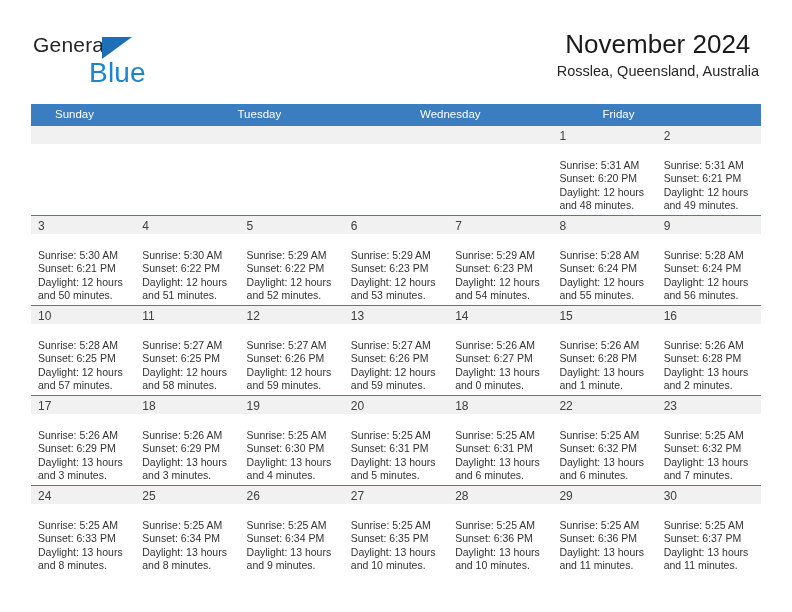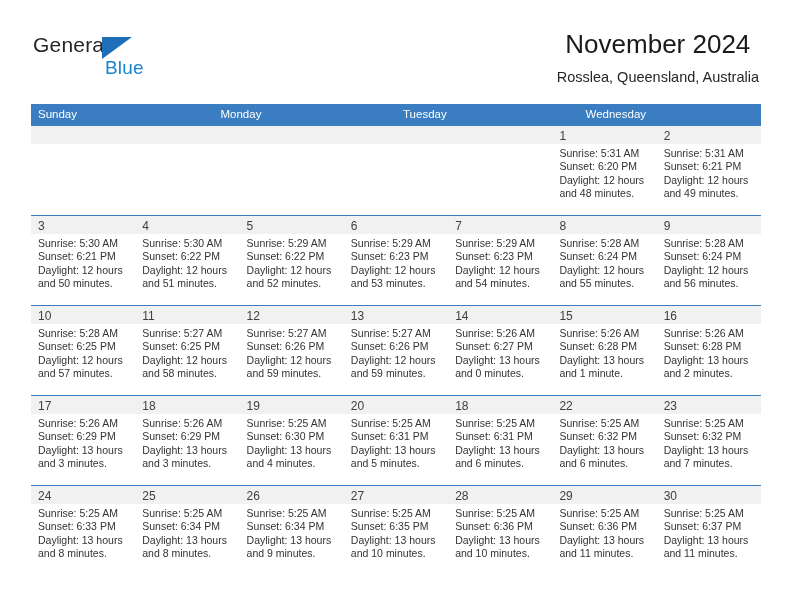--- a/index.html
+++ b/index.html
@@ -49,23 +49,23 @@
     position: absolute;
     left: 69px;
     top: 4px;
     width: 0;
     height: 0;
     border-left: 30px solid #1e6fb8;
     border-bottom: 22px solid transparent;
   }
   .logo-blue {
     position: absolute;
-    left: 72px;
+    left: 56px;
     top: 24px;
-    font-size: 19px;
+    font-size: 28px;
     letter-spacing: 0.2px;
     color: #1b84cf;
     font-family: "Liberation Sans", sans-serif;
   }
   .title-block {
     position: absolute;
     right: 33px;
     top: 28px;
     text-align: center;
   }
@@ -73,21 +73,20 @@
     font-size: 26px;
     color: #1a1a1a;
     font-weight: normal;
     line-height: 32px;
     white-space: nowrap;
   }
   .cal-subtitle {
     font-size: 14.5px;
     color: #262626;
     line-height: 22px;
-    margin-top: 6px;
     white-space: nowrap;
   }
 
   
   .calendar {
     position: absolute;
     left: 31px;
     top: 104px;
     width: 730px;
   }
@@ -95,21 +94,21 @@
     display: flex;
     width: 730px;
     height: 21px;
     background: #3a7dc0;
   }
   .weekday {
     flex: 1 1 0;
     color: #ffffff;
     font-size: 11.5px;
     line-height: 21px;
-    padding-left: 7px;
+    padding-left: 24px;
     box-sizing: border-box;
     overflow: hidden;
     white-space: nowrap;
   }
   .week {
     display: flex;
     width: 730px;
     height: 90px;
     border-top: 1px solid #3a7dc0;
     box-sizing: border-box;
@@ -133,20 +132,21 @@
   .day-number {
     font-size: 12px;
     line-height: 18px;
     color: #404040;
   }
   .day-info {
     padding: 3px 7px 0 7px;
     font-size: 10.5px;
     line-height: 13.3px;
     color: #333333;
+    margin-top: 12px;
   }
   .day-info div {
     white-space: nowrap;
   }
 </style>
 </head>
 <body>
 
 <div class="page">
 
@@ -158,23 +158,23 @@
     </div>
     <div class="title-block">
       <div class="cal-title">November 2024</div>
       <div class="cal-subtitle">Rosslea, Queensland, Australia</div>
     </div>
   </div>
 
   <div class="calendar">
     <div class="weekdays">
       <div class="weekday">Sunday</div>
-      <div class="weekday">Monday</div>
       <div class="weekday">Tuesday</div>
       <div class="weekday">Wednesday</div>
+      <div class="weekday">Friday</div>
     </div>
 
     <div class="week">
       <div class="day-cell empty">
         <div class="day-number-band"><span class="day-number"></span></div>
 
       </div>
       <div class="day-cell empty">
         <div class="day-number-band"><span class="day-number"></span></div>
 

